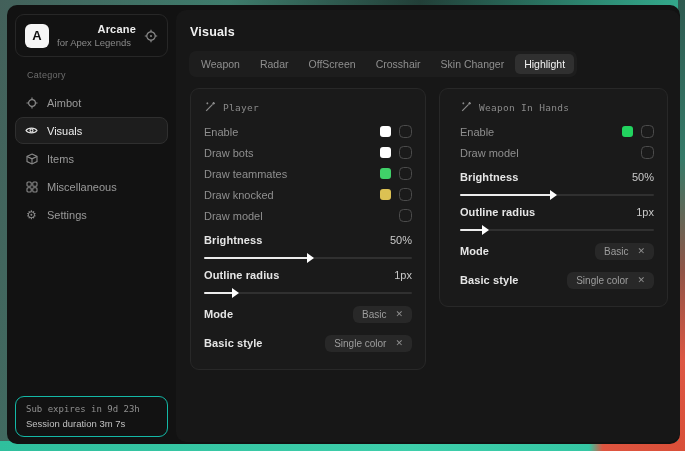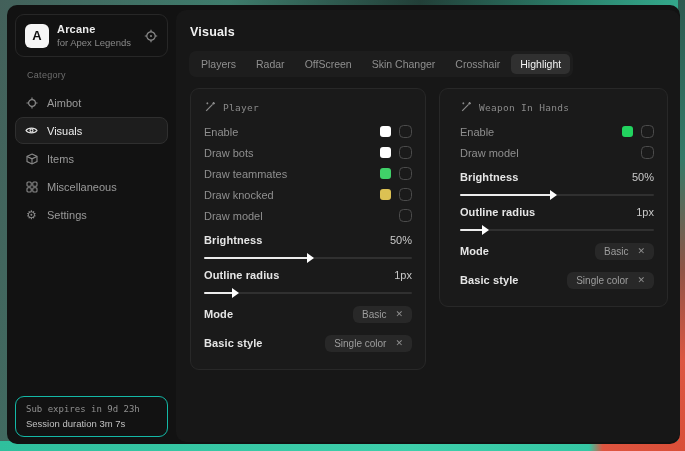--- a/index.html
+++ b/index.html
@@ -19,21 +19,21 @@
   .window { position:absolute; left:7px; top:5px; width:673px; height:439px;
     background:#121212; border-radius:10px; display:flex; overflow:hidden; }
 
   
   .sidebar { width:169px; flex:0 0 169px; display:flex; flex-direction:column; padding:9px 6px 4px 6px; }
   .sb-header { display:flex; align-items:center; gap:8px; border:1px solid #272727; border-radius:9px;
     padding:8px 9px; margin:0 2px; }
   .logo { width:24px; height:24px; border-radius:6px; background:#f5f5f5; color:#111;
     font-weight:bold; font-size:13px; display:flex; align-items:center; justify-content:center; }
   .sb-h-text { flex:1; min-width:0; }
-  .app-name { color:#ececec; font-size:11px; font-weight:bold; letter-spacing:.2px; }
+  .app-name { color:#ececec; font-size:11px; font-weight:bold; letter-spacing:.2px;text-align:right; }
   .app-sub { color:#8a8a8a; font-size:9.5px; margin-top:2px; }
   .scope { color:#8a8a8a; display:flex; }
   .cat-label { color:#6d6d6d; font-size:9px; letter-spacing:.3px; margin:13px 0 8px 14px; }
   .sb-item { display:flex; align-items:center; gap:9px; height:27px; padding:0 9px; margin:1px 2px;
     color:#9a9a9a; font-size:11px; border:1px solid transparent; border-radius:8px; cursor:pointer; }
   .sb-item .sb-icon { display:flex; color:#8a8a8a; width:13px; justify-content:center; }
   .sb-item.sel { background:#1d1d1d; border-color:#2f2f2f; color:#ececec; }
   .sb-item.sel .sb-icon { color:#e0e0e0; }
   .sb-spacer { flex:1; }
   .sb-footer { border:1px solid #14b8a6; border-radius:9px; padding:7px 10px; margin:0 2px 3px 2px; }
@@ -167,25 +167,25 @@
       <div class="sb-footer">
         <div class="sub-line">Sub expires in 9d 23h</div>
         <div class="sess-line">Session duration 3m 7s</div>
       </div>
     </aside>
 
     <main class="main">
       <div class="page-title">Visuals</div>
 
       <div class="tabs">
-        <span class="tab">Players</span>
+        <span class="tab">Weapon</span>
         <span class="tab">Radar</span>
         <span class="tab">OffScreen</span>
+        <span class="tab">Crosshair</span>
         <span class="tab">Skin Changer</span>
-        <span class="tab">Crosshair</span>
         <span class="tab active">Highlight</span>
       </div>
 
       <div class="panels">
 
         <section class="panel panel-0">
           <div class="panel-head">
             <span>
               <svg width="12" height="12" viewBox="0 0 12 12" fill="none" stroke="currentColor" stroke-width="1.2">
                 <line x1="2.2" y1="9.8" x2="8.6" y2="3.4"></line>

